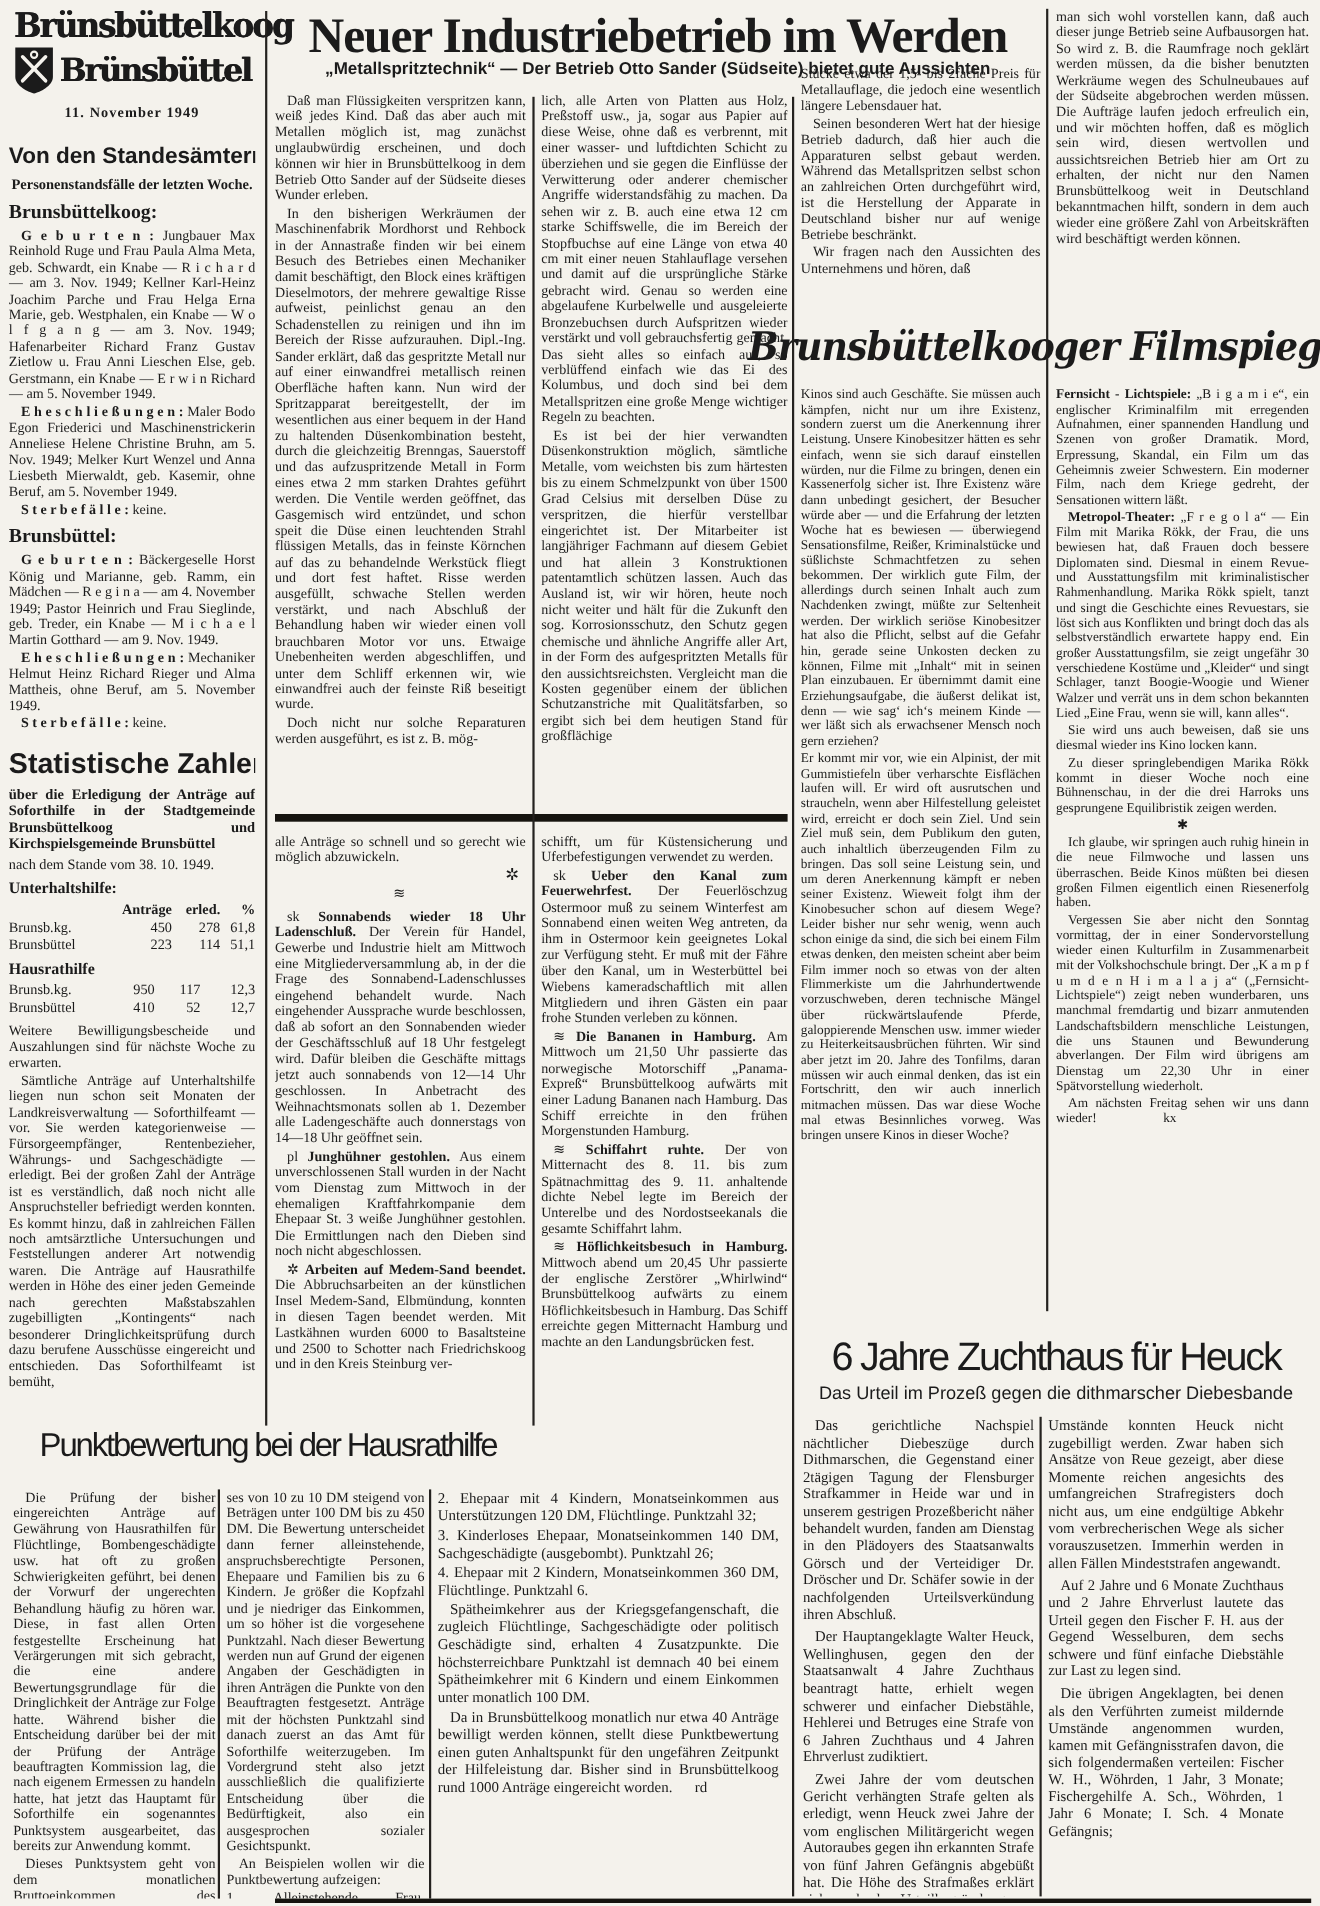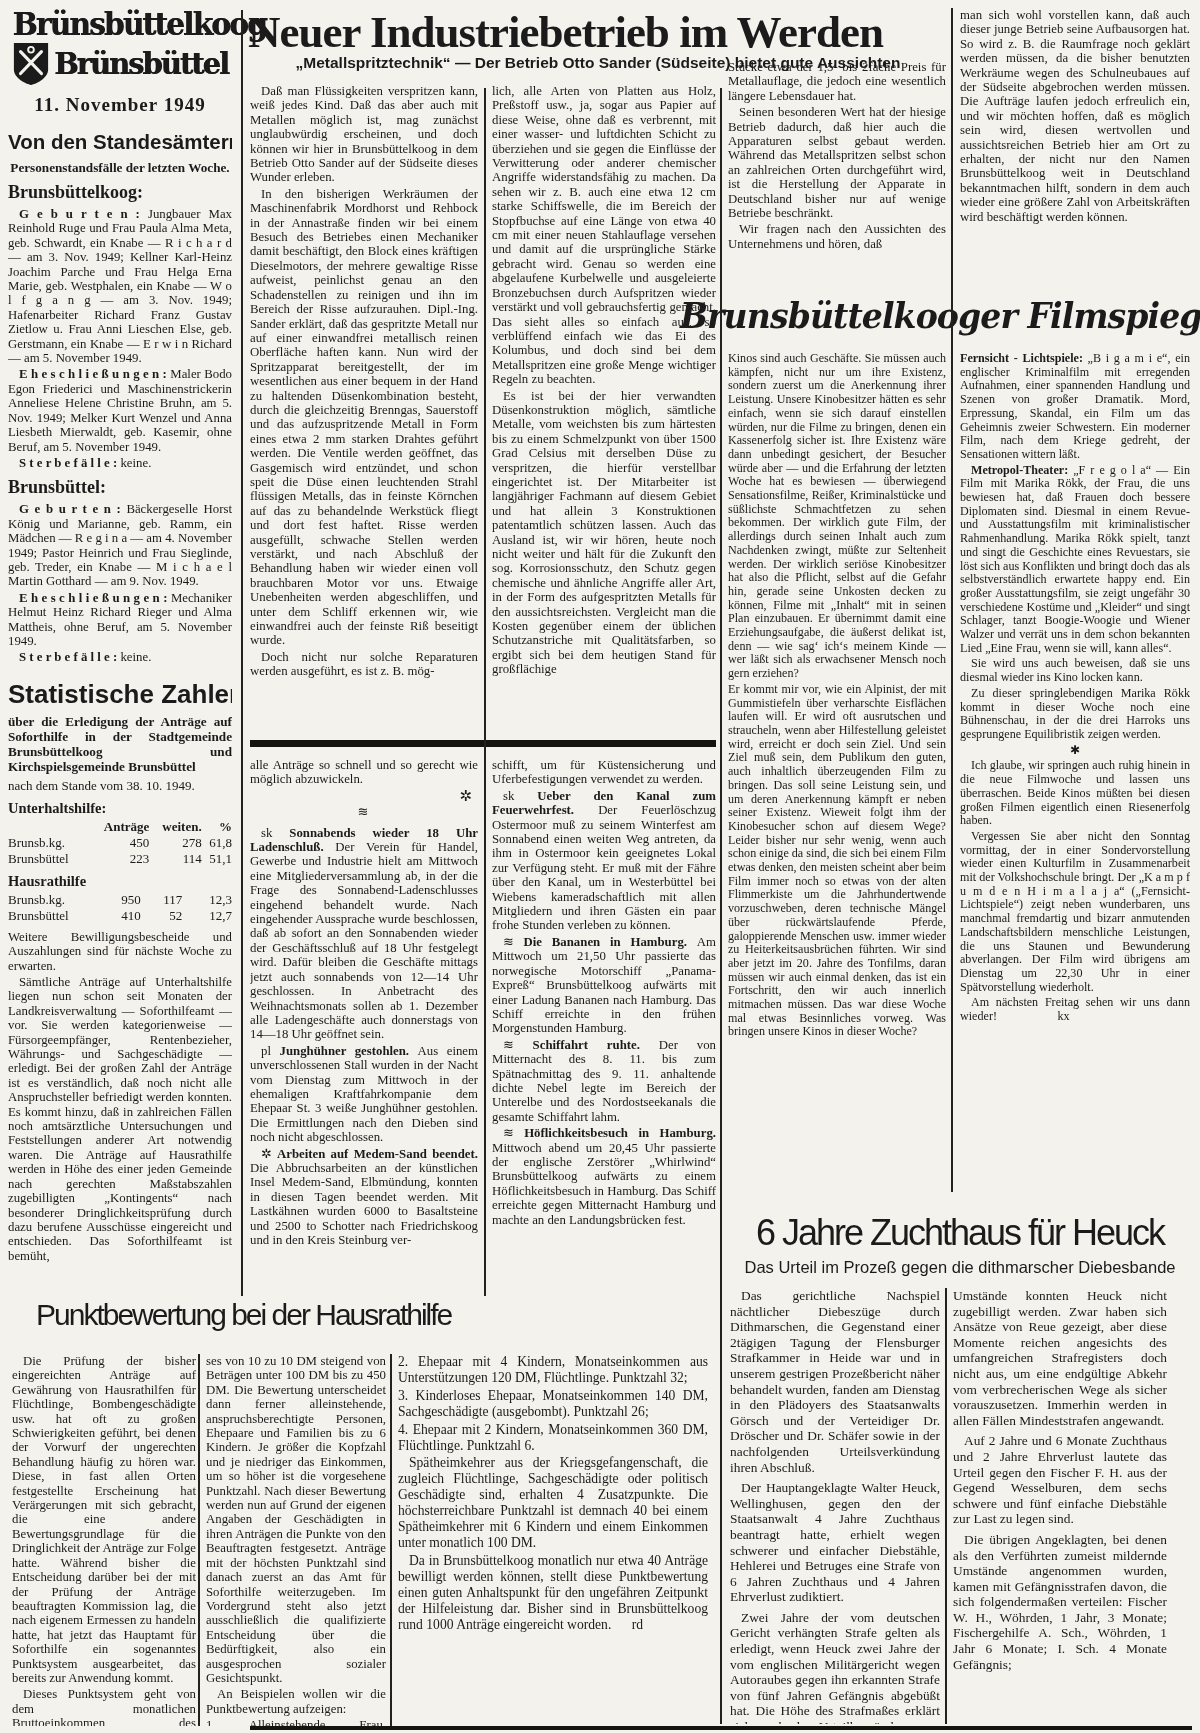--- a/index.html
+++ b/index.html
@@ -13,35 +13,35 @@
   .col p .mk{font-weight:normal;}
   .col p.orn-right{text-align:right;text-indent:0;font-size:15px;margin:2px 6px 0 0;}
   .col p.orn-center{text-align:center;text-indent:0;font-size:13px;letter-spacing:2px;margin:2px 0 6px 0;}
   .col p.center{text-align:center;text-indent:0;}
   .film p{font-size:12.1px;line-height:13.7px;}
   .heuckcol p{font-size:13.4px;line-height:15.6px;margin-bottom:5px;}
   .bigcol p{font-size:13.6px;line-height:15.9px;}
   .rule-v{position:absolute;width:2px;background:#24221f;}
   .rule-h{position:absolute;background:#16140f;}
   .headline-main{font-family:"Liberation Serif",serif;font-weight:bold;font-size:45px;
-      letter-spacing:-1px;white-space:nowrap;}
+      letter-spacing:-1px;text-align:center;white-space:nowrap;}
   .subhead-main{font-family:"Liberation Sans",sans-serif;font-weight:bold;font-size:15.5px;
       text-align:center;white-space:nowrap;}
   .headline-sans{font-family:"Liberation Sans",sans-serif;font-weight:normal;white-space:nowrap;}
   .film-head{font-family:"DejaVu Serif",serif;font-style:italic;font-weight:bold;font-size:36px;
       white-space:nowrap;transform:scaleX(.92);transform-origin:left center;letter-spacing:-1px;}
   .masthead{text-align:center;}
   .mast-line1{font-family:"DejaVu Serif",serif;font-weight:bold;font-size:31px;line-height:32px;
       letter-spacing:-2px;transform:scaleX(.96);transform-origin:center;
       text-shadow:.6px 0 #1b1b1b;white-space:nowrap;}
   .mast-row{display:flex;align-items:center;justify-content:center;gap:4px;margin-top:2px;}
   .mast-line2{font-family:"DejaVu Serif",serif;font-weight:bold;font-size:29px;line-height:30px;
       letter-spacing:-2px;text-shadow:.6px 0 #1b1b1b;white-space:nowrap;}
   .wing{width:26px;height:16px;background:repeating-linear-gradient(#1b1b1b 0 3px,transparent 3px 6px);}
-  .mast-date{font-weight:bold;font-size:19px;margin-top:8px;letter-spacing:1px;}
+  .mast-date{font-weight:bold;font-size:13px;margin-top:8px;letter-spacing:1px;}
   .side-h2{font-family:"Liberation Sans",sans-serif;font-weight:bold;font-size:20.5px;
       text-align:center;margin:10px 0 6px 0;white-space:nowrap;}
   .side-stats-h{font-family:"Liberation Sans",sans-serif;font-weight:bold;font-size:26px;
       text-align:center;margin:14px 0 4px 0;white-space:nowrap;}
   .side-sub{font-weight:bold;font-size:13.2px;text-align:center;line-height:15px;margin:0 0 4px 0;}
   .side-h3{font-weight:bold;font-size:18px;text-align:left;margin:7px 0 4px 0;}
   .side-stand{font-size:13px;text-align:justify;margin:2px 0 6px 0;}
   .stat-title{font-weight:bold;font-size:14.5px;text-align:left;margin:6px 0 2px 0;}
   table.stats{width:100%;border-collapse:collapse;font-size:13px;}
   table.stats th{font-weight:bold;text-align:right;padding:0;font-size:13px;}
@@ -89,21 +89,21 @@
     </div>
   <div class="side-stats-h">Statistische Zahlen</div>
   <div class="side-sub" style="text-align:justify;">über die Erledigung der Anträge auf Soforthilfe in der Stadtgemeinde Brunsbüttelkoog und Kirchspielsgemeinde Brunsbüttel</div>
   <div class="side-stand">nach dem Stande vom 38. 10. 1949.</div>
   <div class="stat-title">Unterhaltshilfe:</div>
   <table class="stats">
     <tbody>
         <tr>
       <th class="nm" style="text-align:left;"></th>
       <th>Anträge</th>
-      <th>weiten.</th>
+      <th>erled.</th>
       <th>%</th>
     </tr>
     <tr>
       <td class="nm">Brunsb.kg.</td>
       <td class="num">450</td>
       <td class="num">278</td>
       <td class="num">61,8</td>
     </tr>
     <tr>
       <td class="nm">Brunsbüttel</td>

